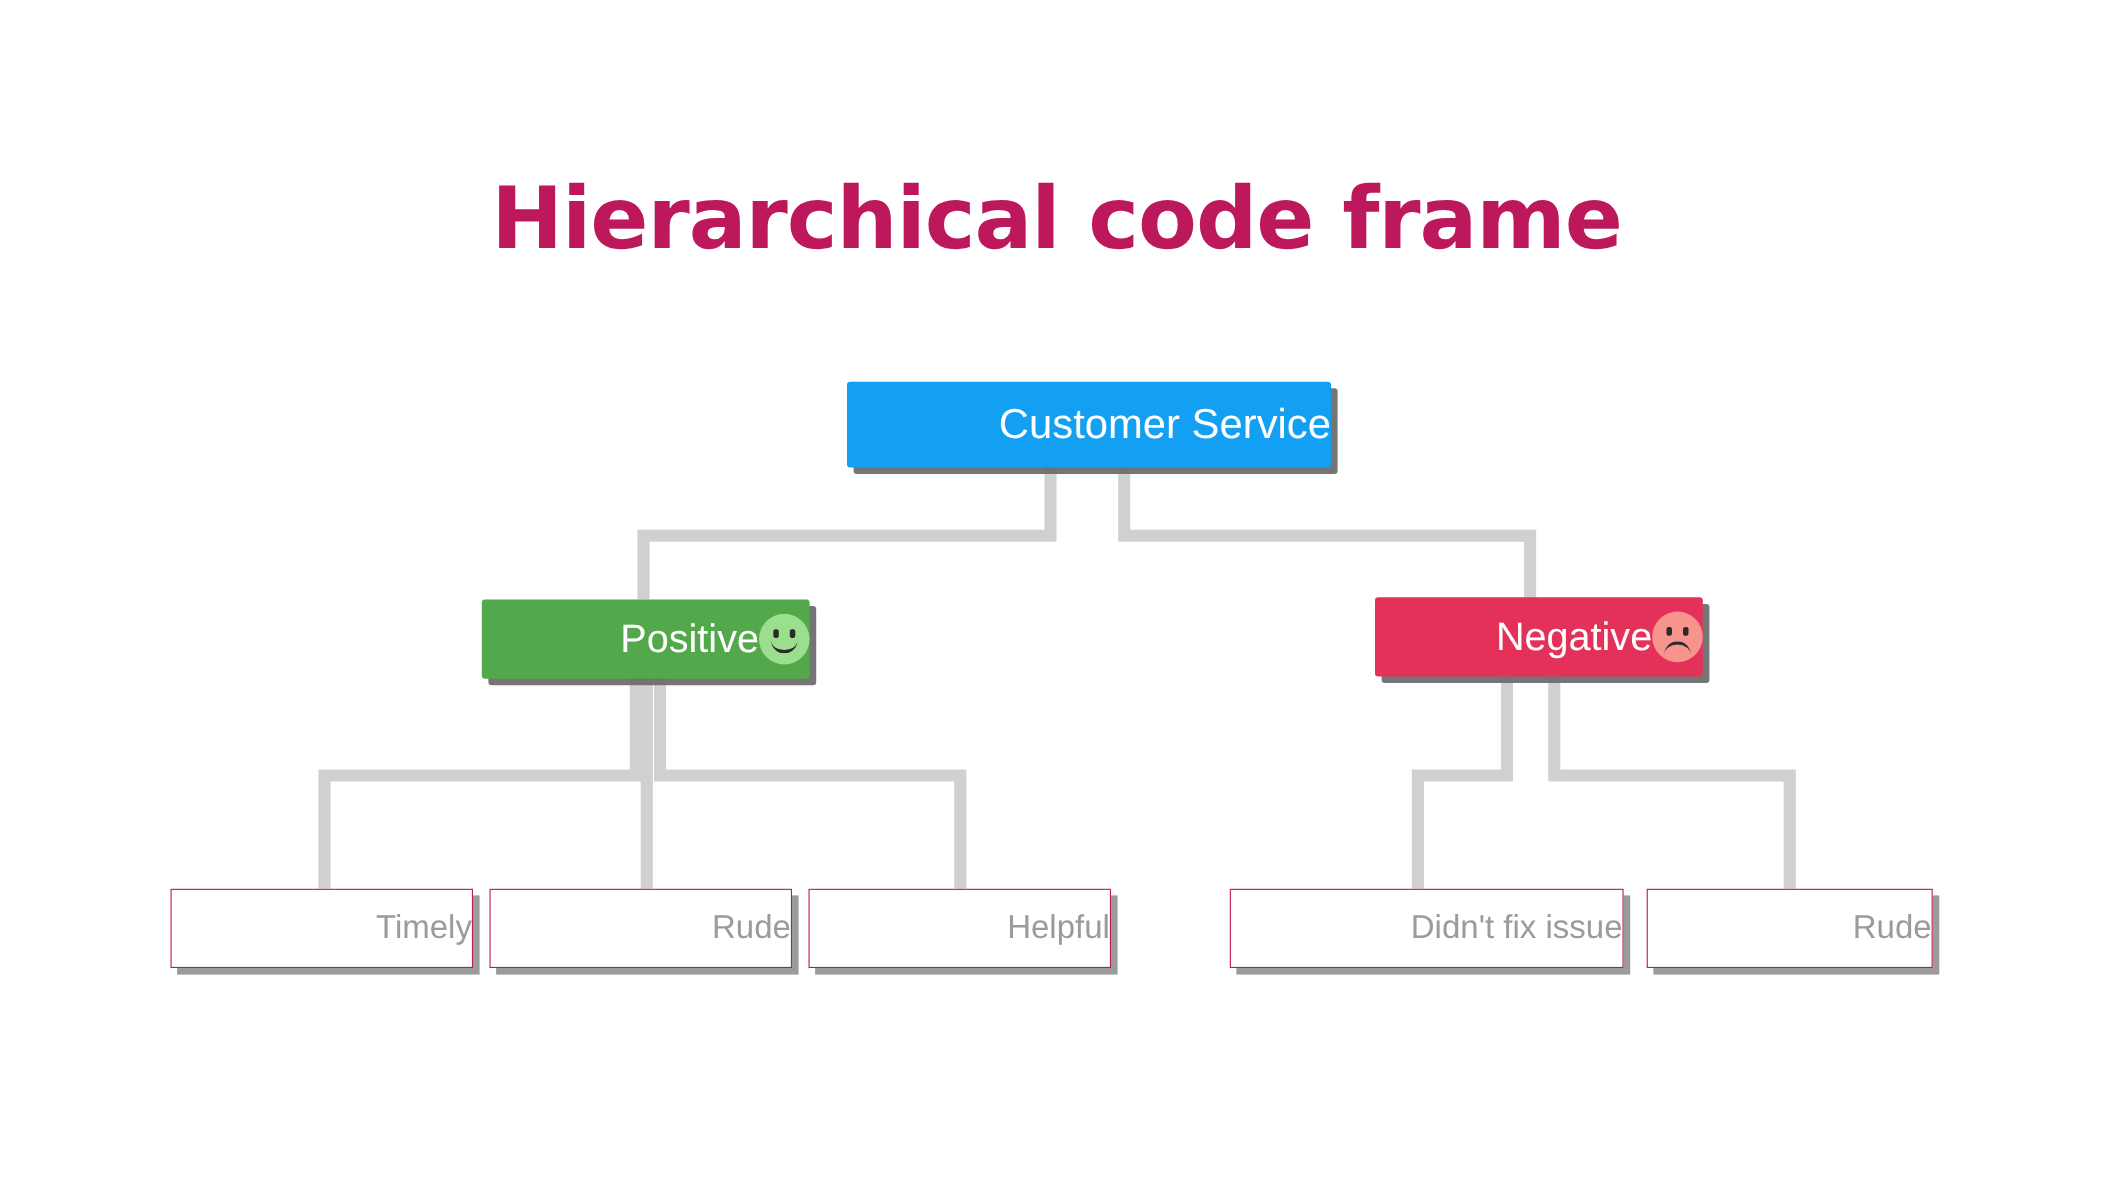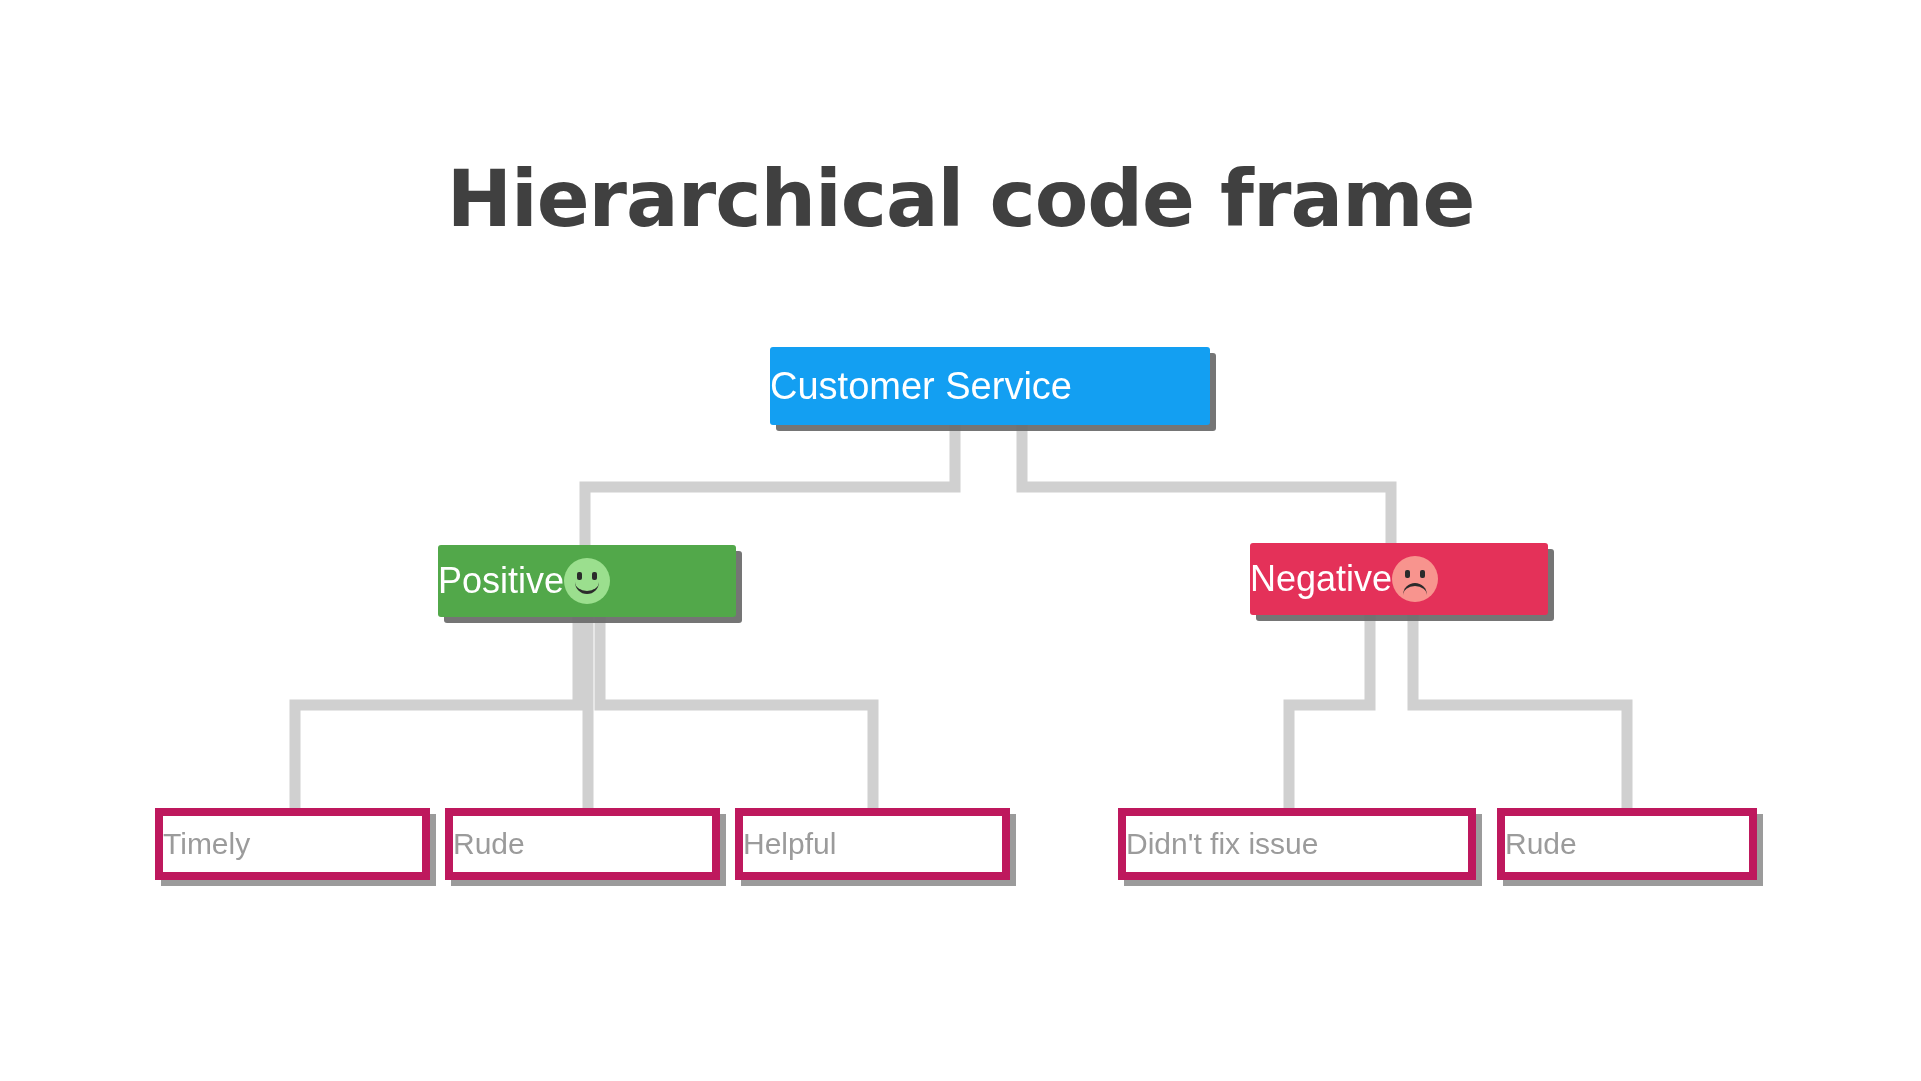--- a/index.html
+++ b/index.html
@@ -22,63 +22,63 @@
   #title {
     position: absolute;
     left: 0;
     top: 160px;
     width: 1921px;
     text-align: center;
     font-family: "DejaVu Sans", sans-serif;
     font-weight: bold;
     font-size: 78px;
     letter-spacing: -1px;
-    color: #404040;
+    color: #be185d;
     white-space: nowrap;
     line-height: 1;
   }
 
   
   #connectors {
     position: absolute;
     left: 0;
     top: 0;
     width: 1921px;
     height: 1081px;
     pointer-events: none;
   }
 
   
   .node {
     position: absolute;
     box-sizing: border-box;
     display: flex;
     align-items: center;
-    justify-content: flex-start;
+    justify-content: flex-end;
     white-space: nowrap;
   }
 
   .node-root,
   .node-branch {
     color: #ffffff;
     box-shadow: 6px 6px 0 0 rgba(105,105,105,0.92);
   }
 
   .node-root {
     font-size: 38px;
     border-radius: 3px;
   }
   .node-branch {
     font-size: 36px;
     border-radius: 3px;
   }
 
   .node-leaf {
     background: #ffffff;
-    border: 8px solid #be185d;
+    border: 1px solid #be185d;
     color: #9b9b9b;
     font-size: 30px;
     box-shadow: 6px 6px 0 0 rgba(150,150,150,0.95);
     filter: blur(0.6px);
   }
 
   .emoji {
     display: inline-block;
     width: 46px;
     height: 46px;

